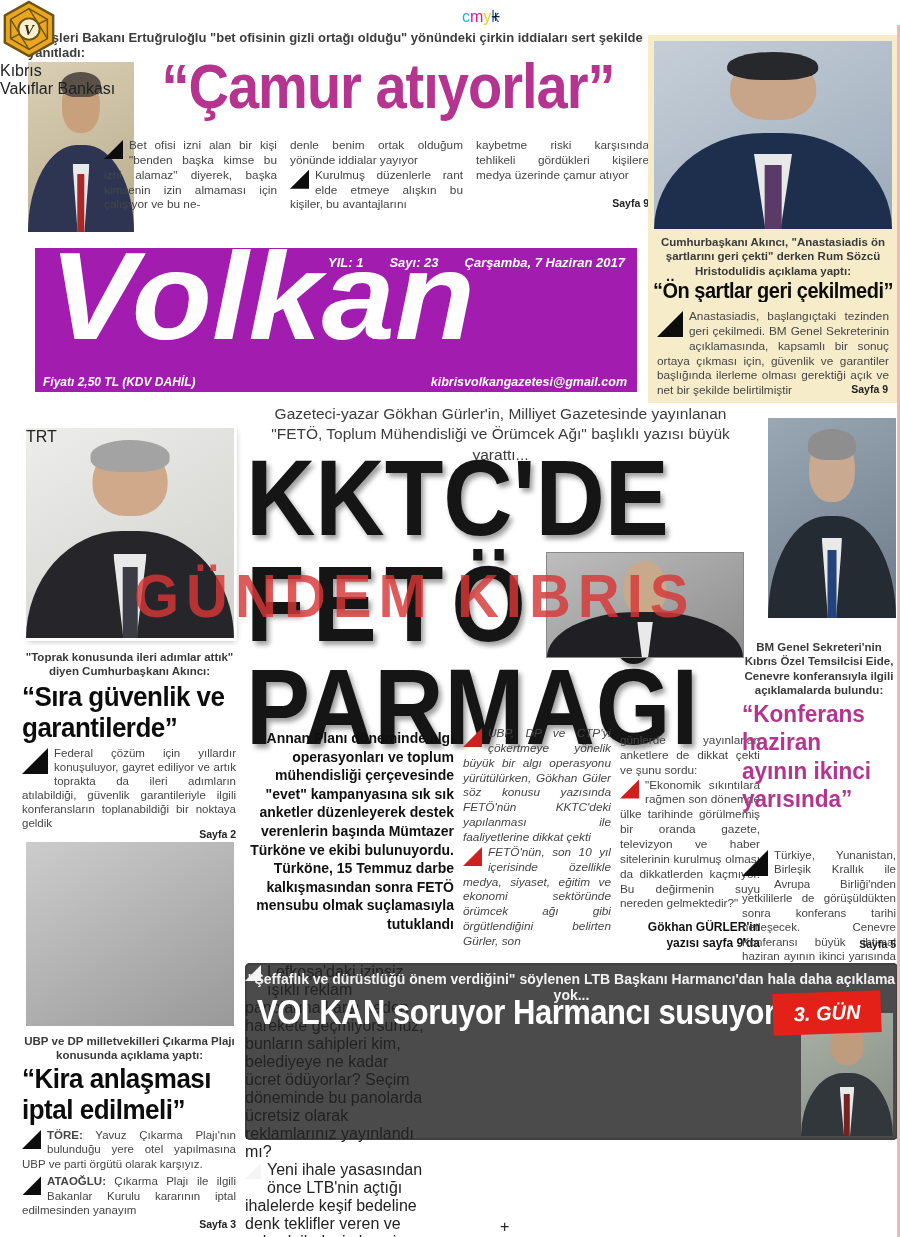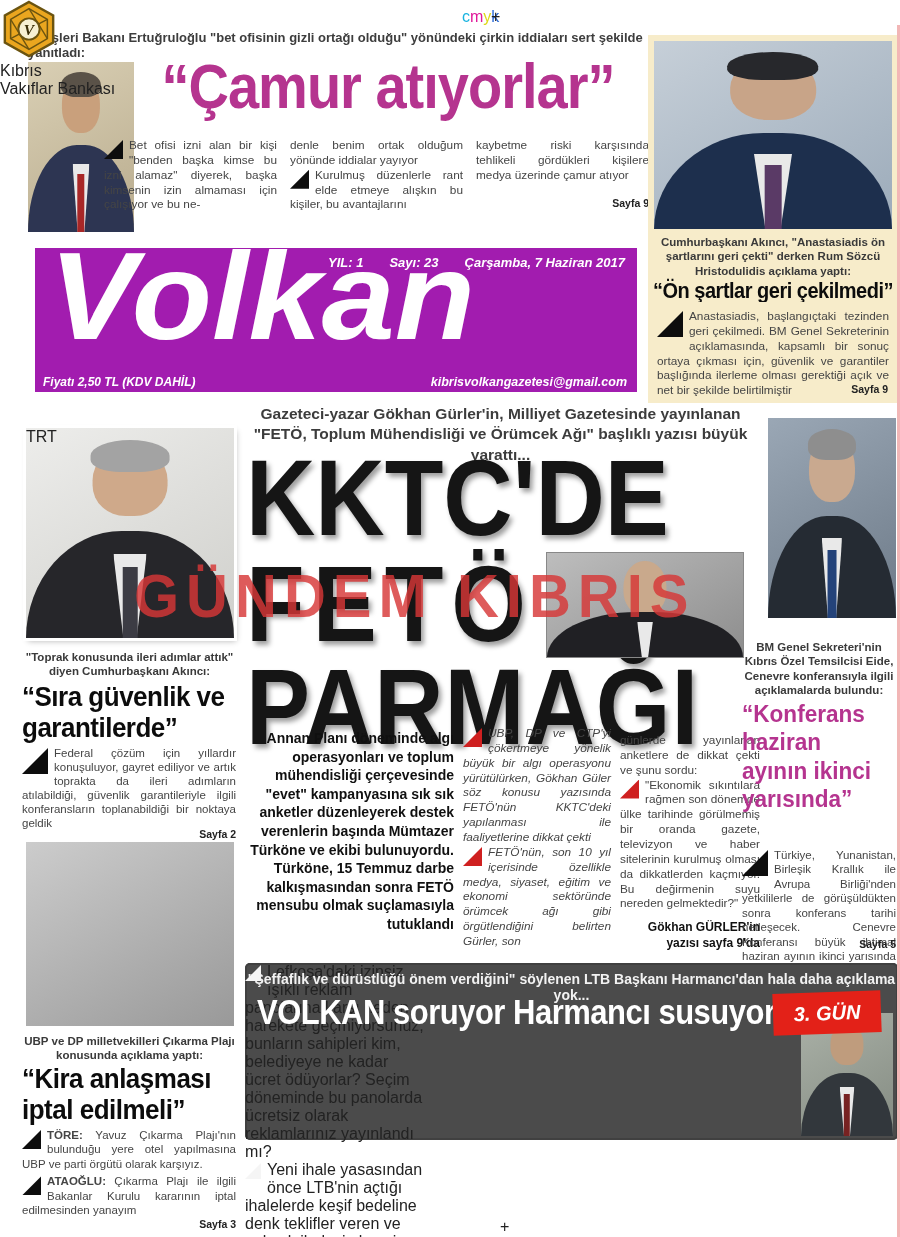--- a/index.html
+++ b/index.html
@@ -152,21 +152,21 @@
     <div class="title">Volkan</div>
     <div class="dateline">
       <span>YIL: 1</span>
       <span>Sayı: 23</span>
       <span>Çarşamba, 7 Haziran 2017</span>
     </div>
     <div class="price">Fiyatı 2,50 TL (KDV DAHİL)</div>
     <div class="email">kibrisvolkangazetesi@gmail.com</div>
   </div>
 
-  <div class="abs" style="left:248px;top:404px;width:505px;text-align:center;font-size:15.5px;color:#3c3c3c;line-height:1.32;font-weight:bold;">
+  <div class="abs" style="left:248px;top:404px;width:505px;text-align:center;font-size:15.5px;color:#3c3c3c;line-height:1.32;font-weight:normal;">
     <div>Gazeteci-yazar Gökhan Gürler'in, Milliyet Gazetesinde yayınlanan</div>
     <div>"FETÖ, Toplum Mühendisliği ve Örümcek Ağı" başlıklı yazısı büyük yarattı...</div>
   </div>
 
   <div class="abs mega" style="left:246px;top:444px;letter-spacing:0px;">KKTC'DE</div>
   <div class="abs mega" style="left:246px;top:550px;letter-spacing:8px;">FETÖ</div>
   <div class="abs mega" style="left:246px;top:653px;letter-spacing:1px;">PARMAĞI</div>
 
   <div class="abs photo" style="left:546px;top:552px;width:196px;height:104px;--bg1:#bdbdbd;--bg2:#8d8d8d;--suit:#202024;--skin:#c9a98c;--hair:transparent;--tie:#3a4f77;z-index:20;border:1px solid #888;">
     <div class="p-head" style="width:22%;height:52%;top:8%;"></div>

